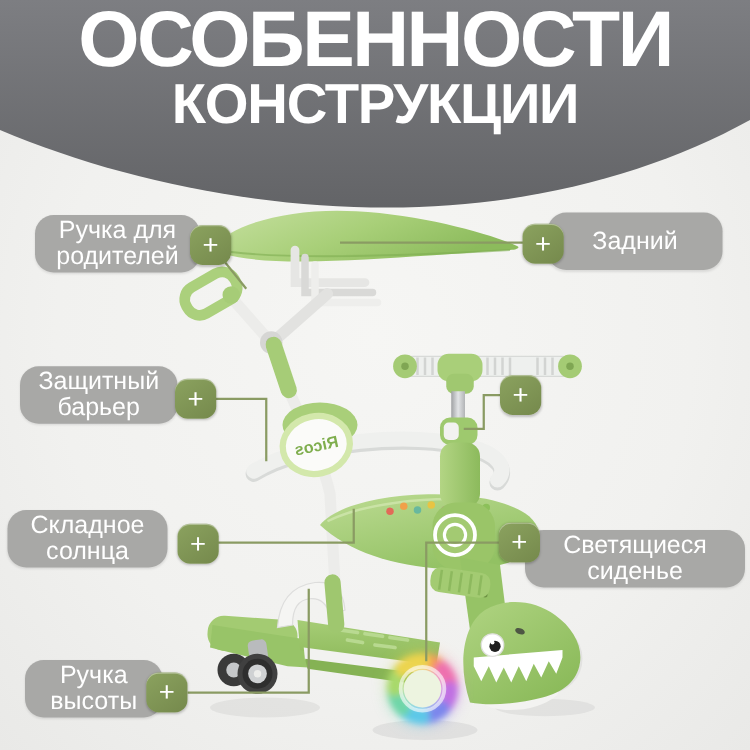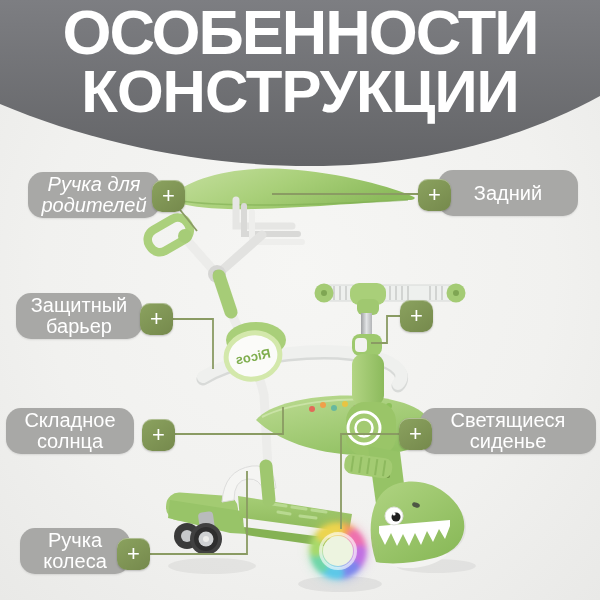--- a/index.html
+++ b/index.html
@@ -4,21 +4,21 @@
 <style>
   html,body{margin:0;padding:0;}
   body{width:600px;height:600px;overflow:hidden;font-family:"Liberation Sans",sans-serif;}
   .stage{position:relative;width:600px;height:600px;
     background:radial-gradient(ellipse at 50% 45%, #f6f6f4 0%, #f1f1ef 60%, #e9e9e7 100%);}
 
   
   .header-arc{position:absolute;left:0;top:0;width:600px;height:170px;display:block;}
   .htitle{position:absolute;left:0;width:600px;text-align:center;color:#ffffff;font-weight:bold;}
   .t1{top:-4px;font-size:63px;letter-spacing:-2px;}
-  .t2{top:57px;font-size:60px;letter-spacing:-1px;}
+  .t2{top:57px;font-size:45px;letter-spacing:-1px;}
 
   
   .product-svg{position:absolute;left:0;top:0;width:600px;height:600px;display:block;}
 
   
   .pill{position:absolute;background:#a8a8a6;border-radius:15px;
     display:flex;flex-direction:column;align-items:center;justify-content:center;
     color:#ffffff;font-size:20px;line-height:21px;text-align:center;
     box-shadow:0 1px 2px rgba(0,0,0,.10);z-index:3;}
   .pill span{display:block;white-space:nowrap;}
@@ -259,21 +259,21 @@
       <linearGradient id="hdrGrad" x1="0" y1="0" x2="0" y2="1">
         <stop offset="0" stop-color="#7d7e82"></stop>
           <stop offset="1" stop-color="#636467"></stop>
       </linearGradient>
     </defs>
     <path d="M0,0 H600 V96 C520,140 420,166 310,166 C200,166 90,142 0,104 Z" fill="url(#hdrGrad)"></path>
   </svg>
   <div class="htitle t1">ОСОБЕННОСТИ</div>
   <div class="htitle t2">КОНСТРУКЦИИ</div>
 
-  <div class="pill" style="left:28px;top:172px;width:132px;height:46px;font-style:italic;">
+  <div class="pill" style="left:28px;top:172px;width:132px;height:46px;">
     <span>Ручка для</span>
     <span>родителей</span>
   </div>
   <button class="plusbtn" style="left:152px;top:180px;">
     <span>+</span>
   </button>
 
   <div class="pill" style="left:438px;top:170px;width:140px;height:46px;">
     <span>Задний</span>
   </div>
@@ -294,29 +294,29 @@
   </button>
 
   <div class="pill" style="left:6px;top:408px;width:128px;height:46px;text-align:center;">
     <span>Складное</span>
     <span>солнца</span>
   </div>
   <button class="plusbtn" style="left:142px;top:419px;">
     <span>+</span>
   </button>
 
-  <div class="pill" style="left:420px;top:408px;width:176px;height:46px;">
+  <div class="pill" style="left:420px;top:424px;width:176px;height:46px;">
     <span>Светящиеся</span>
     <span>сиденье</span>
   </div>
   <button class="plusbtn" style="left:399px;top:418px;">
     <span>+</span>
   </button>
 
   <div class="pill" style="left:20px;top:528px;width:110px;height:46px;">
     <span>Ручка</span>
-    <span>колеса</span>
+    <span>высоты</span>
   </div>
   <button class="plusbtn" style="left:117px;top:538px;">
     <span>+</span>
   </button>
 
 </div>
 
 </body></html>

